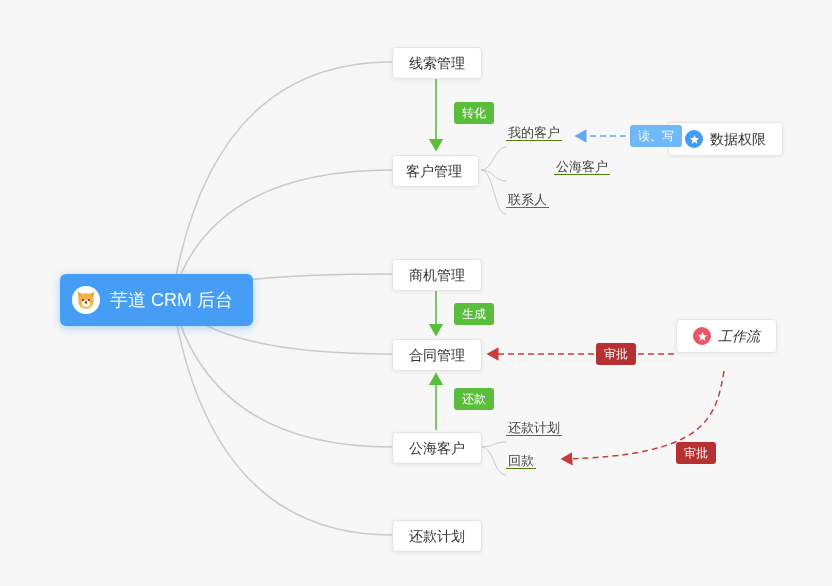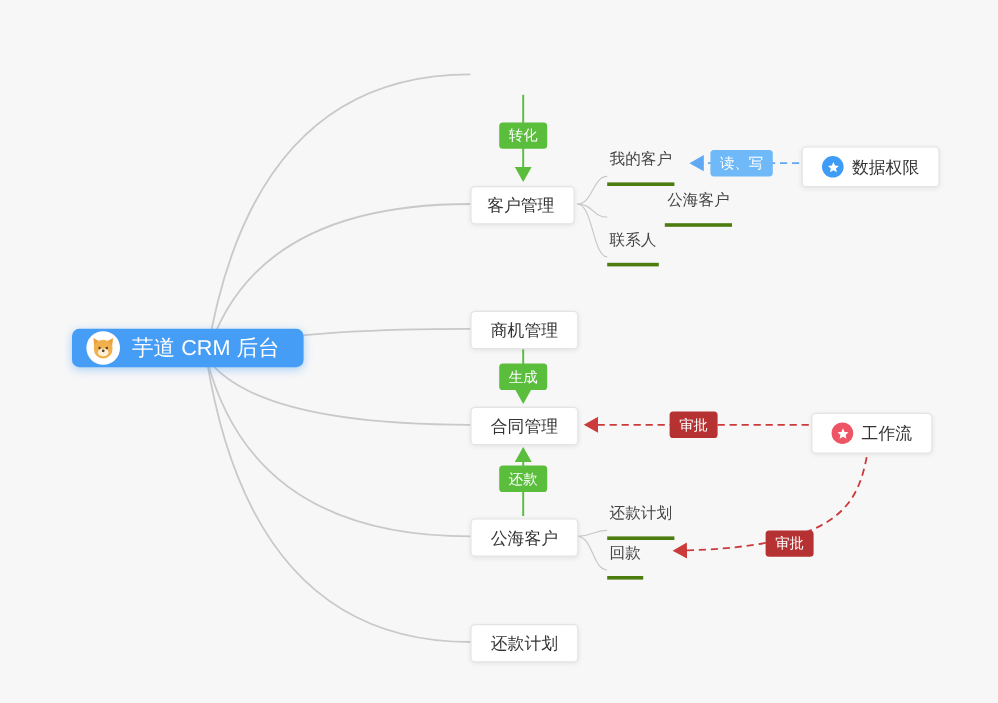--- a/index.html
+++ b/index.html
@@ -37,27 +37,27 @@
     line-height: 16px;
   }
 
   .n-lead        { left: 392px; top: 47px;  }
   .n-customer    { left: 392px; top: 155px; padding-left: 13px; }
   .n-opportunity { left: 392px; top: 259px; }
   .n-contract    { left: 392px; top: 339px; }
   .n-receivable  { left: 392px; top: 432px; }
   .n-product     { left: 392px; top: 520px; }
   .n-dataperm    { left: 668px; top: 122px; }
-  .n-workflow    { left: 676px; top: 344px; }
+  .n-workflow    { left: 676px; top: 319px; font-style: italic; }
 
   
   .root-node {
     position: absolute;
     left: 60px; top: 274px;
-    height: 32px;
+    height: 52px;
     background: #459df5;
     color: #ffffff;
     border-radius: 6px;
     padding: 0 20px 0 12px;
     font-size: 18px;
     display: flex;
     align-items: center;
     gap: 10px;
     box-shadow: 0 2px 8px rgba(69,157,245,0.45);
     white-space: nowrap;
@@ -68,41 +68,42 @@
     border-radius: 50%;
     display: flex; align-items: center; justify-content: center;
     flex: none;
   }
 
   
   .leaf {
     position: absolute;
     font-size: 13px;
     color: #444;
-    padding: 0 2px 12px 2px;
-    border-bottom: 3px solid #4d7c0f;
+    padding: 0 2px 0 2px;
+    border-bottom: 1px solid #4d7c0f;
     white-space: nowrap;
     line-height: 14px;
   }
   .leaf-my      { left: 506px; top: 126px; }
   .leaf-public  { left: 506px; top: 160px; margin-left: 48px; }
   .leaf-contact { left: 506px; top: 193px; }
   .leaf-plan    { left: 506px; top: 421px; }
   .leaf-back    { left: 506px; top: 454px; }
 
   
   .badge {
     position: absolute;
     transform: translate(-50%,-50%);
     color: #fff;
     font-size: 12px;
     line-height: 12px;
     padding: 5px 8px;
     border-radius: 3px;
     white-space: nowrap;
+    margin-left: 38px;
   }
   .badge.green { background: #5abd3c; }
   .badge.blue  { background: #6fb9f8; }
   .badge.red   { background: #b63232; }
   .b-convert   { left: 436px; top: 113px; }
   .b-generate  { left: 436px; top: 314px; }
   .b-repay     { left: 436px; top: 399px; }
   .b-readwrite { left: 618px; top: 136px; }
   .b-approve1  { left: 578px; top: 354px; }
   .b-approve2  { left: 658px; top: 453px; }
@@ -177,20 +178,23 @@
         <circle cx="12" cy="13" r="8.5" fill="#f2b04c"></circle>
         <ellipse cx="12" cy="16" rx="4.8" ry="3.6" fill="#fdefd8"></ellipse>
         <circle cx="8.7" cy="12" r="1.1" fill="#5b4026"></circle>
         <circle cx="15.3" cy="12" r="1.1" fill="#5b4026"></circle>
         <circle cx="12" cy="14.6" r="1.3" fill="#5b4026"></circle>
       </svg>
     </span>
     <span>芋道 CRM 后台</span>
   </div>
 
+  <div class="node n-lead">
+    <span>线索管理</span>
+  </div>
   <div class="node n-customer">
     <span>客户管理</span>
   </div>
   <div class="node n-opportunity">
     <span>商机管理</span>
   </div>
   <div class="node n-contract">
     <span>合同管理</span>
   </div>
   <div class="node n-receivable">

